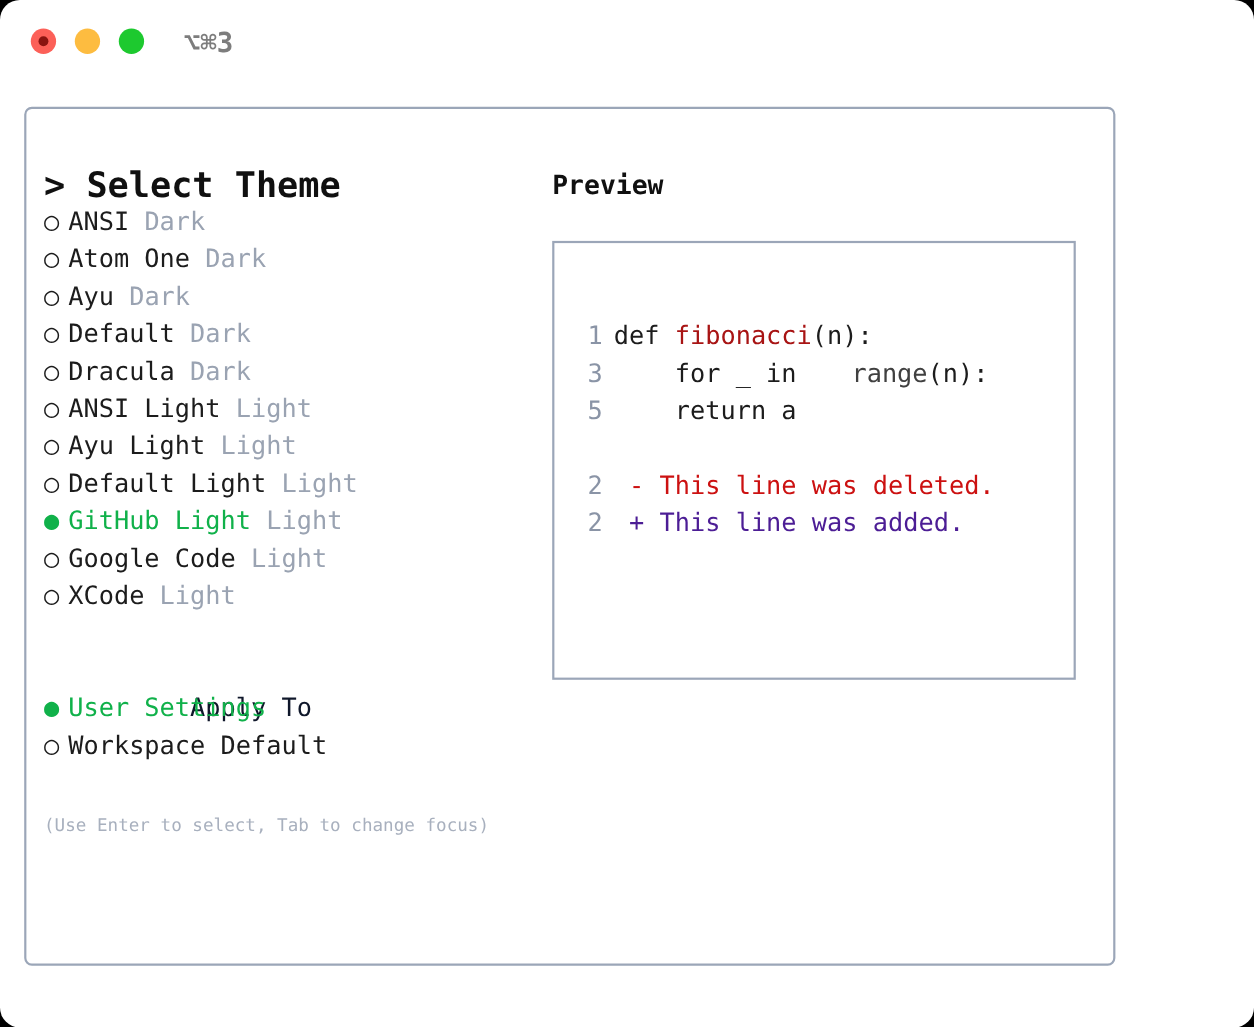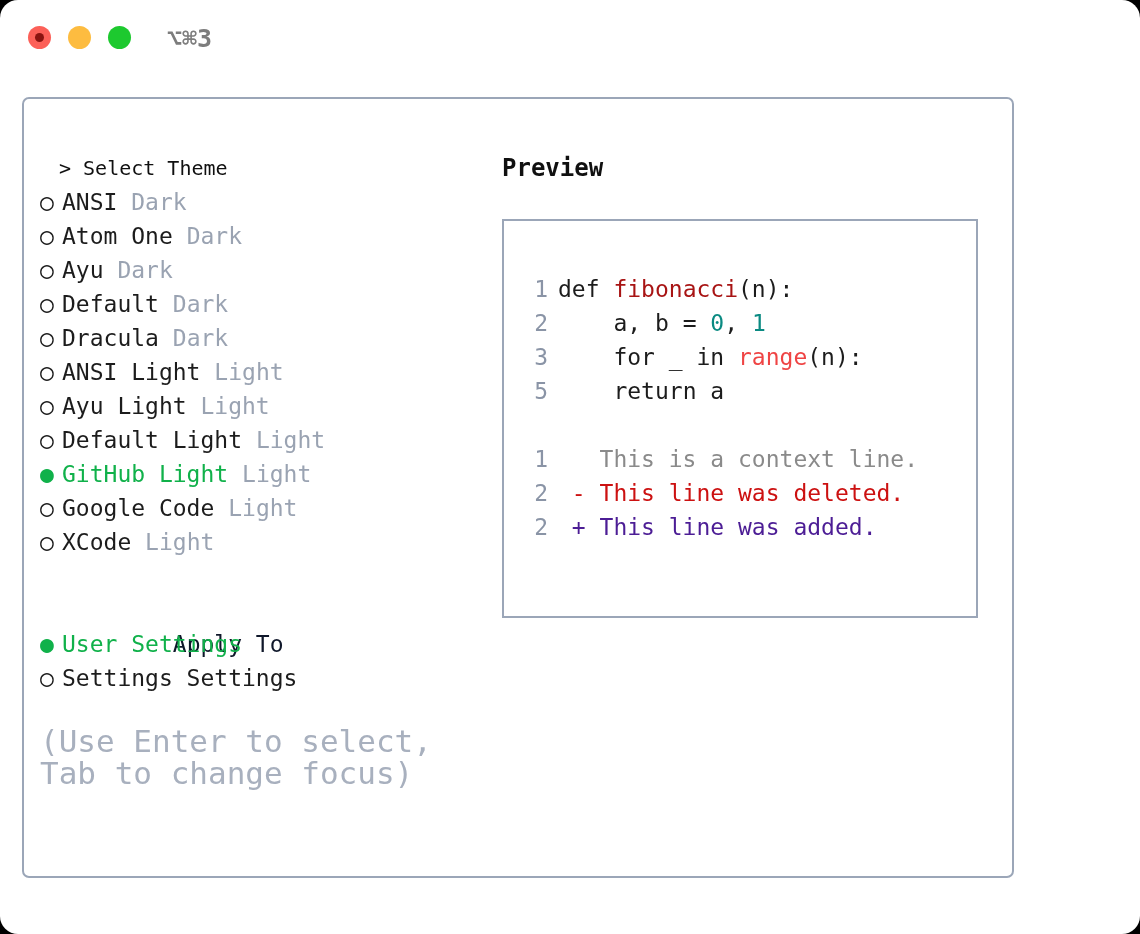--- a/index.html
+++ b/index.html
@@ -87,27 +87,26 @@
   }
 
   
   .left-col {
     position: absolute;
     left: 16px;
     top: 52px;
     width: 440px;
   }
   .section-head {
-    font-size: 20px;
-    font-weight: normal;
+    font-size: 32px;
+    font-weight: bold;
     color: #101010;
     line-height: 34px;
     white-space: pre;
     height: 34px;
-    margin-left: 19px;
   }
   .opt-row {
     height: 34px;
     line-height: 34px;
     font-size: 23px;
     white-space: pre;
     color: #1c1c1c;
   }
   .marker {
     display: inline-block;
@@ -123,22 +122,22 @@
   .apply-head {
     height: 34px;
     line-height: 34px;
     font-size: 23px;
     color: #0f172a;
     white-space: pre;
   }
 
   .hint {
     margin-top: 30px;
-    font-size: 31px;
-    line-height: 32px;
+    font-size: 16px;
+    line-height: 50px;
     color: #a8b0be;
     width: 420px;
     white-space: pre-wrap;
   }
 
   
   .right-col {
     position: absolute;
     left: 478px;
     top: 52px;
@@ -151,39 +150,39 @@
     line-height: 34px;
     height: 34px;
   }
   .preview-box {
     margin-top: 34px;
     width: 476px;
     height: 399px;
     border: 2px solid #9ba6b8;
     box-sizing: border-box;
     background: #ffffff;
-    padding: 51px 0 0 18px;
+    padding: 68px 0 0 18px;
   }
   .code-line {
     height: 34px;
     line-height: 34px;
     font-size: 23px;
     white-space: pre;
     color: #1c1c1c;
   }
   .ln {
     display: inline-block;
     width: 26px;
     text-align: right;
     color: #8a94a6;
     margin-right: 10px;
   }
   .tok-fn   { color: #a81414; }
   .tok-num  { color: #0a8a82; }
-  .tok-bi   { color: #ef4444; }
+  .tok-bi   { color: #404040; margin-left: 36px; }
   .blank-gap { height: 34px; }
 
   .diff-ctx { color: #8a8a8a; }
   .diff-del { color: #cc1111; text-align: center; }
   .diff-add { color: #4c1d95; }
 </style>
 </head>
 <body>
 
 <div class="window">
@@ -217,39 +216,37 @@
         </div>
 
       <div class="spacer-sm"></div>
 
       <div class="apply-head">
         <span class="marker"> </span><span>Apply To</span>
       </div>
 
       <div id="apply-list">
           <div class="opt-row selected"><span class="marker">●</span><span class="opt-name">User Settings</span></div>
-          <div class="opt-row"><span class="marker">○</span><span class="opt-name">Settings Settings</span></div>
+          <div class="opt-row"><span class="marker">○</span><span class="opt-name">Workspace Default</span></div>
         </div>
 
       <div class="hint">(Use Enter to select, Tab to change focus)</div>
     </div>
 
     <div class="right-col">
       <div class="preview-title">Preview</div>
 
       <div class="preview-box">
         <div id="code-block">
             <div class="code-line"><span class="ln">1</span><span>def </span><span class="tok-fn">fibonacci</span><span>(n):</span></div>
-            <div class="code-line"><span class="ln">2</span>    <span>a, b = </span><span class="tok-num">0</span><span>, </span><span class="tok-num">1</span></div>
             <div class="code-line"><span class="ln">3</span>    <span>for _ in </span><span class="tok-bi">range</span><span>(n):</span></div>
             <div class="code-line"><span class="ln">5</span>    <span>return a</span></div>
           </div>
         <div class="blank-gap"></div>
         <div id="diff-block">
-            <div class="code-line"><span class="ln">1</span><span class="diff-ctx">   This is a context line.</span></div>
             <div class="code-line"><span class="ln">2</span><span class="diff-del"> - This line was deleted.</span></div>
             <div class="code-line"><span class="ln">2</span><span class="diff-add"> + This line was added.</span></div>
           </div>
       </div>
     </div>
 
   </div>
 </div>
 
 </body></html>

